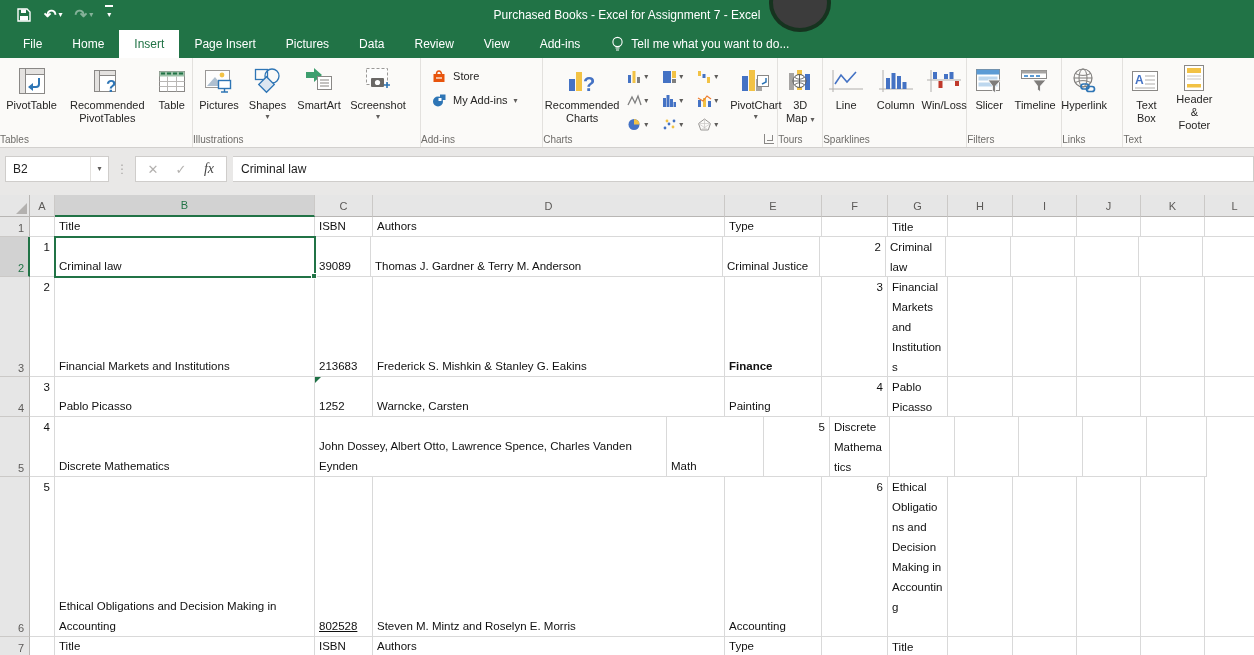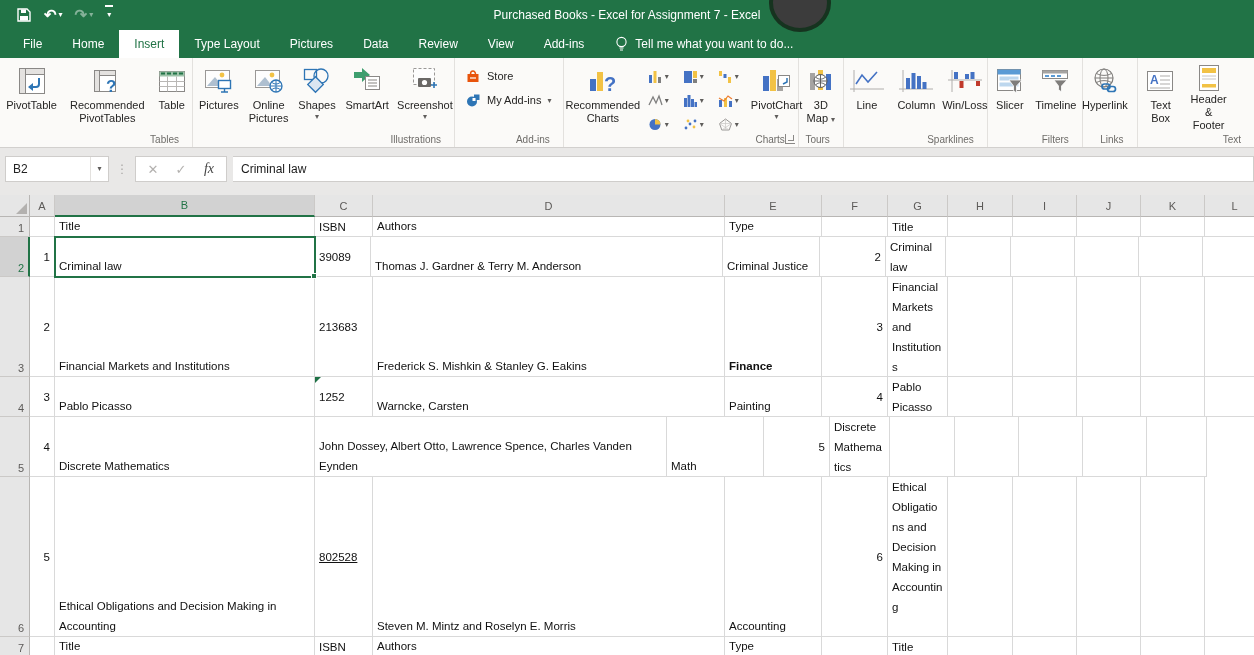--- a/index.html
+++ b/index.html
@@ -30,21 +30,21 @@
   .tab { padding:0 15px; font-size:12px; color:#fff; display:flex; align-items:center; }
   .tab.active { background:#fff; color:#217346; }
   .tellme { display:flex; align-items:center; gap:7px; color:#fff; font-size:12px;
     margin-left:16px; }
 
   
   .ribbon { height:90px; background:#fbfaf8; border-bottom:1px solid #d2d0ce;
     display:flex; }
   .rgroup { position:relative; border-right:1px solid #e3e1de;
     padding:2px 1px 15px 1px; display:flex; align-items:flex-start; }
-  .rgroup-label { position:absolute; bottom:2px; left:0; right:13px; text-align:right;
+  .rgroup-label { position:absolute; bottom:2px; left:0; right:0; text-align:left;
     font-size:10px; color:#6e6c69; }
   .bigbtn { height:72px; padding:3px 5px 0 5px; display:flex; flex-direction:column;
     align-items:center; justify-content:flex-start; font-size:11px; color:#262524;
     text-align:center; line-height:13px; cursor:default; }
   .bigbtn .ic { height:36px; display:flex; align-items:center; justify-content:center; }
   .stack { display:flex; flex-direction:column; justify-content:flex-start; padding:4px 2px; }
   .srow { display:flex; align-items:center; gap:6px; font-size:11px; color:#262524;
     height:24px; padding:0 7px; }
   .chartgrid { display:grid; grid-template-columns:repeat(3,35px); grid-auto-rows:24px;
     margin-top:4px; }
@@ -89,21 +89,21 @@
     border-bottom:1px solid #cbc9c7; display:flex; align-items:flex-end;
     justify-content:flex-end; padding:0 5px 2px 0; font-size:11px; color:#5c5a58; }
   .row-h.sel { background:#d2d2d2; color:#217346; border-right:2px solid #217346;
     padding-right:4px; }
   .cell { flex:0 0 auto; border-right:1px solid #d9d9d9; border-bottom:1px solid #d9d9d9;
     font-size:11.5px; line-height:20px; color:#111; padding:0 4px; display:flex;
     flex-direction:column; overflow:hidden; position:relative; }
   .cell.bot { justify-content:flex-end; }
   .cell.top { justify-content:flex-start; }
   .cell.right { text-align:right; }
-  .cell.nowrap { white-space:nowrap;justify-content:center; }
+  .cell.nowrap { white-space:nowrap; }
   .cell.brk { overflow-wrap:anywhere; word-wrap:break-word; }
   .cell.sel { outline:2px solid #217346; outline-offset:-1px; overflow:visible; z-index:2; }
   .fill-handle { position:absolute; right:-3px; bottom:-3px; width:6px; height:6px;
     background:#217346; border:1px solid #fff; }
   .err { position:absolute; left:0; top:0; width:0; height:0;
     border-top:6px solid #1e7145; border-right:6px solid transparent; }
 </style>
 </head>
 <body>
 
@@ -134,21 +134,21 @@
     <span class="hlines">
       <span class="hl"></span><span class="hl"></span><span class="hl"></span>
     </span>
   </div>
 </div>
 
 <div class="tabsrow">
   <div class="tab">File</div>
   <div class="tab">Home</div>
   <div class="tab active">Insert</div>
-  <div class="tab">Type Layout</div>
+  <div class="tab">Page Insert</div>
   <div class="tab">Pictures</div>
   <div class="tab">Data</div>
   <div class="tab">Review</div>
   <div class="tab">View</div>
   <div class="tab">Add-ins</div>
   <div class="tellme">
     <svg width="13" height="16" viewBox="0 0 13 16">
         <circle cx="6.5" cy="6" r="4.6" fill="none" stroke="#fff" stroke-width="1.1"></circle>
         <path d="M4.5 12h4M5 14h3" stroke="#fff" stroke-width="1.1"></path>
       </svg>
@@ -201,32 +201,20 @@
       <span class="ic">
           <svg width="30" height="28" viewBox="0 0 30 28">
             <rect x="1.5" y="3.5" width="24" height="17" fill="#fdfdfd" stroke="#9a9896"></rect>
             <circle cx="18" cy="8" r="2.4" fill="#f2c245"></circle>
             <path d="M3 19l8-9 7 9z" fill="#aebfd0"></path>
             <rect x="14.5" y="13.5" width="12" height="8" fill="#fff" stroke="#2e75b5" stroke-width="1.4"></rect>
             <path d="M20.5 21.5v3M17 25h7" stroke="#2e75b5" stroke-width="1.4"></path>
           </svg>
         </span>
       <span>Pictures</span>
-    </div>
-    <div class="bigbtn" style="width:56px">
-      <span class="ic">
-          <svg width="30" height="28" viewBox="0 0 30 28">
-            <rect x="1.5" y="3.5" width="24" height="17" fill="#fdfdfd" stroke="#9a9896"></rect>
-            <circle cx="18" cy="8" r="2.4" fill="#f2c245"></circle>
-            <path d="M3 19l8-9 7 9z" fill="#aebfd0"></path>
-            <circle cx="22" cy="19" r="6" fill="#fff" stroke="#2e75b5" stroke-width="1.3"></circle>
-            <path d="M16 19h12M22 13v12M18 15.5c2.5 2 5.5 2 8 0M18 22.5c2.5-2 5.5-2 8 0" fill="none" stroke="#2e75b5" stroke-width="1"></path>
-          </svg>
-        </span>
-      <span>Online Pictures</span>
     </div>
     <div class="bigbtn" style="width:47px">
       <span class="ic">
           <svg width="30" height="28" viewBox="0 0 30 28">
             <circle cx="19" cy="9" r="7" fill="none" stroke="#2e75b5" stroke-width="1.3"></circle>
             <rect x="2.5" y="2.5" width="12" height="10" fill="none" stroke="#2e75b5" stroke-width="1.3"></rect>
             <rect x="8" y="12" width="11" height="11" transform="rotate(45 13.5 17.5)" fill="#dce6f1" stroke="#2e75b5" stroke-width="1.3"></rect>
           </svg>
         </span>
       <span>Shapes</span>

